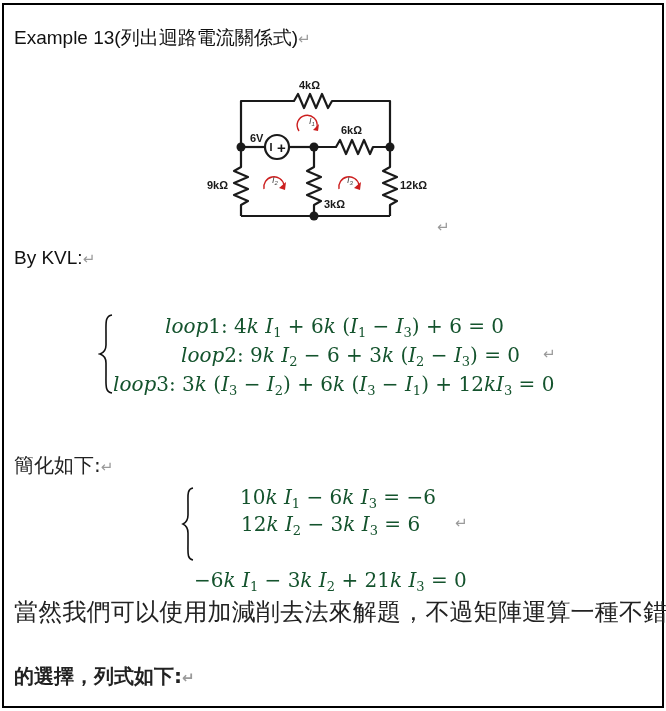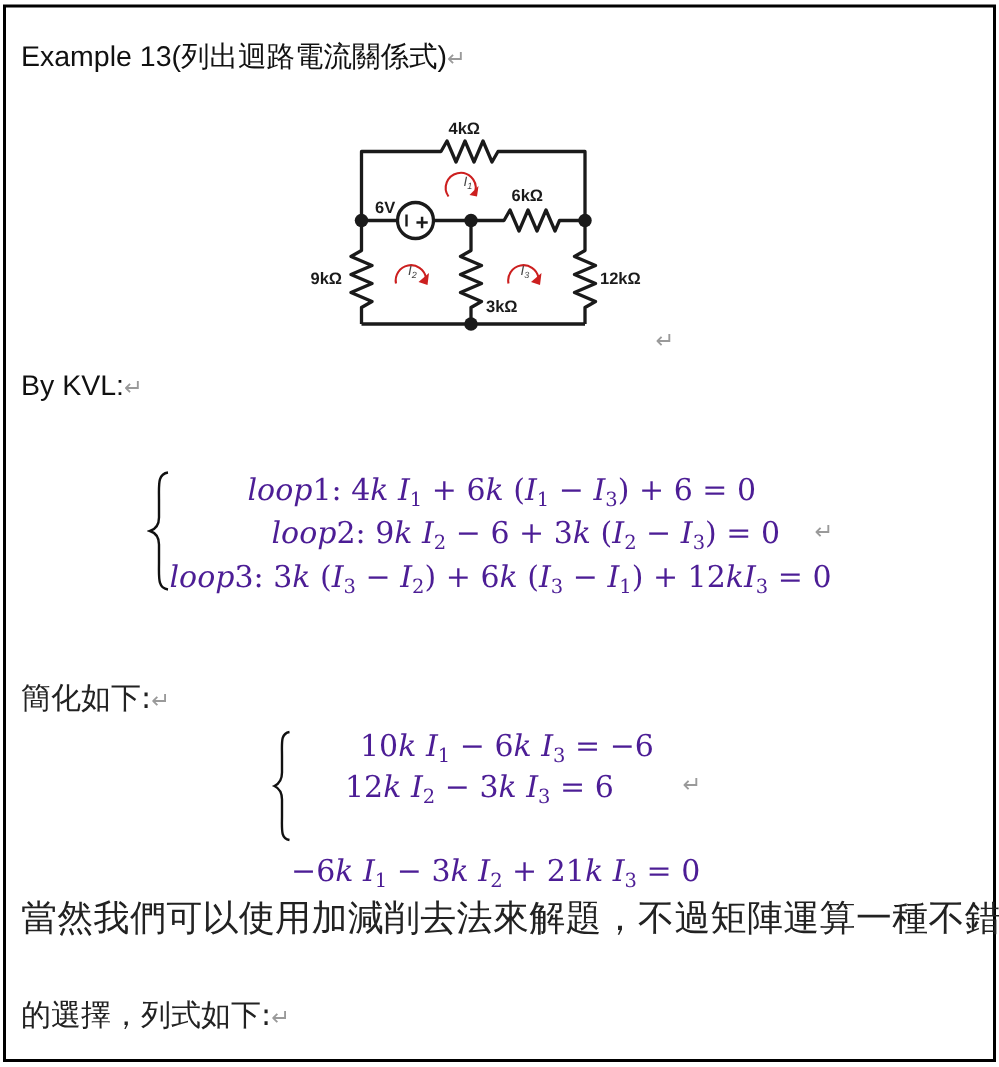--- a/index.html
+++ b/index.html
@@ -8,22 +8,22 @@
       position: absolute; left: 2px; top: 3px; width: 658px; height: 701px;
       border: 2px solid #000; box-sizing: content-box;
     }
     .txt { position: absolute; font-family: "Liberation Sans", "DejaVu Sans", sans-serif; color: #111; white-space: nowrap; }
     .cjk { font-family: "DejaVu Sans", sans-serif; font-weight: normal; color: #222; }
     .pm { color: #9a9a9a; font-family: "DejaVu Sans", sans-serif; font-size: 15px; }
     .title { left: 14px; top: 25px; font-size: 19px; }
     .kvl { left: 14px; top: 247px; font-size: 19px; }
     .simp { left: 14px; top: 452px; font-size: 20px; }
     .para1 { left: 14px; top: 596px; font-size: 24px; letter-spacing: 0.2px; }
-    .para2 { left: 14px; top: 663px; font-size: 20px; }
-    .math { position: absolute; font-family: "DejaVu Serif", "Liberation Serif", serif; font-size: 20px; color: #4c1d95; white-space: nowrap; }
+    .para2 { left: 14px; top: 663px; font-size: 20px; font-weight: bold; }
+    .math { position: absolute; font-family: "DejaVu Serif", "Liberation Serif", serif; font-size: 20px; color: #14532d; white-space: nowrap; }
     .math i { font-style: italic; }
     .math sub { font-size: 13px; vertical-align: -4px; line-height: 0; }
     .eq-line { position: absolute; white-space: nowrap; }
     svg text { font-family: "Liberation Sans", "DejaVu Sans", sans-serif; }
   </style>
 </head>
 <body>
 
 <div class="frame"></div>
 
@@ -110,21 +110,21 @@
   <span>簡化如下:</span><span class="pm">↵</span>
 </div>
 
 <div>
   <svg style="position:absolute;left:181px;top:486px" width="14" height="76" viewBox="0 0 14 76">
     <path d="M12 2 C6 3, 7 9, 7 18 L7 29 C7 35, 4 37, 2 38 C4 39, 7 41, 7 47 L7 58 C7 67, 6 73, 12 74" stroke="#111" stroke-width="1.6" fill="none"></path>
   </svg>
   <div class="math eq-line" style="left:240px;top:485px">
     10<i>k</i> <i>I</i><sub>1</sub> − 6<i>k</i> <i>I</i><sub>3</sub> = −6
   </div>
-  <div class="math eq-line" style="left:230px;top:512px">
+  <div class="math eq-line" style="left:241px;top:512px">
     12<i>k</i> <i>I</i><sub>2</sub> − 3<i>k</i> <i>I</i><sub>3</sub> = 6
   </div>
   <div class="math eq-line" style="left:194px;top:568px">
     −6<i>k</i> <i>I</i><sub>1</sub> − 3<i>k</i> <i>I</i><sub>2</sub> + 21<i>k</i> <i>I</i><sub>3</sub> = 0
   </div>
   <span class="txt pm" style="left:455px;top:514px">↵</span>
 </div>
 
 <div class="txt cjk para1">當然我們可以使用加減削去法來解題，不過矩陣運算一種不錯</div>
 <div class="txt cjk para2">

